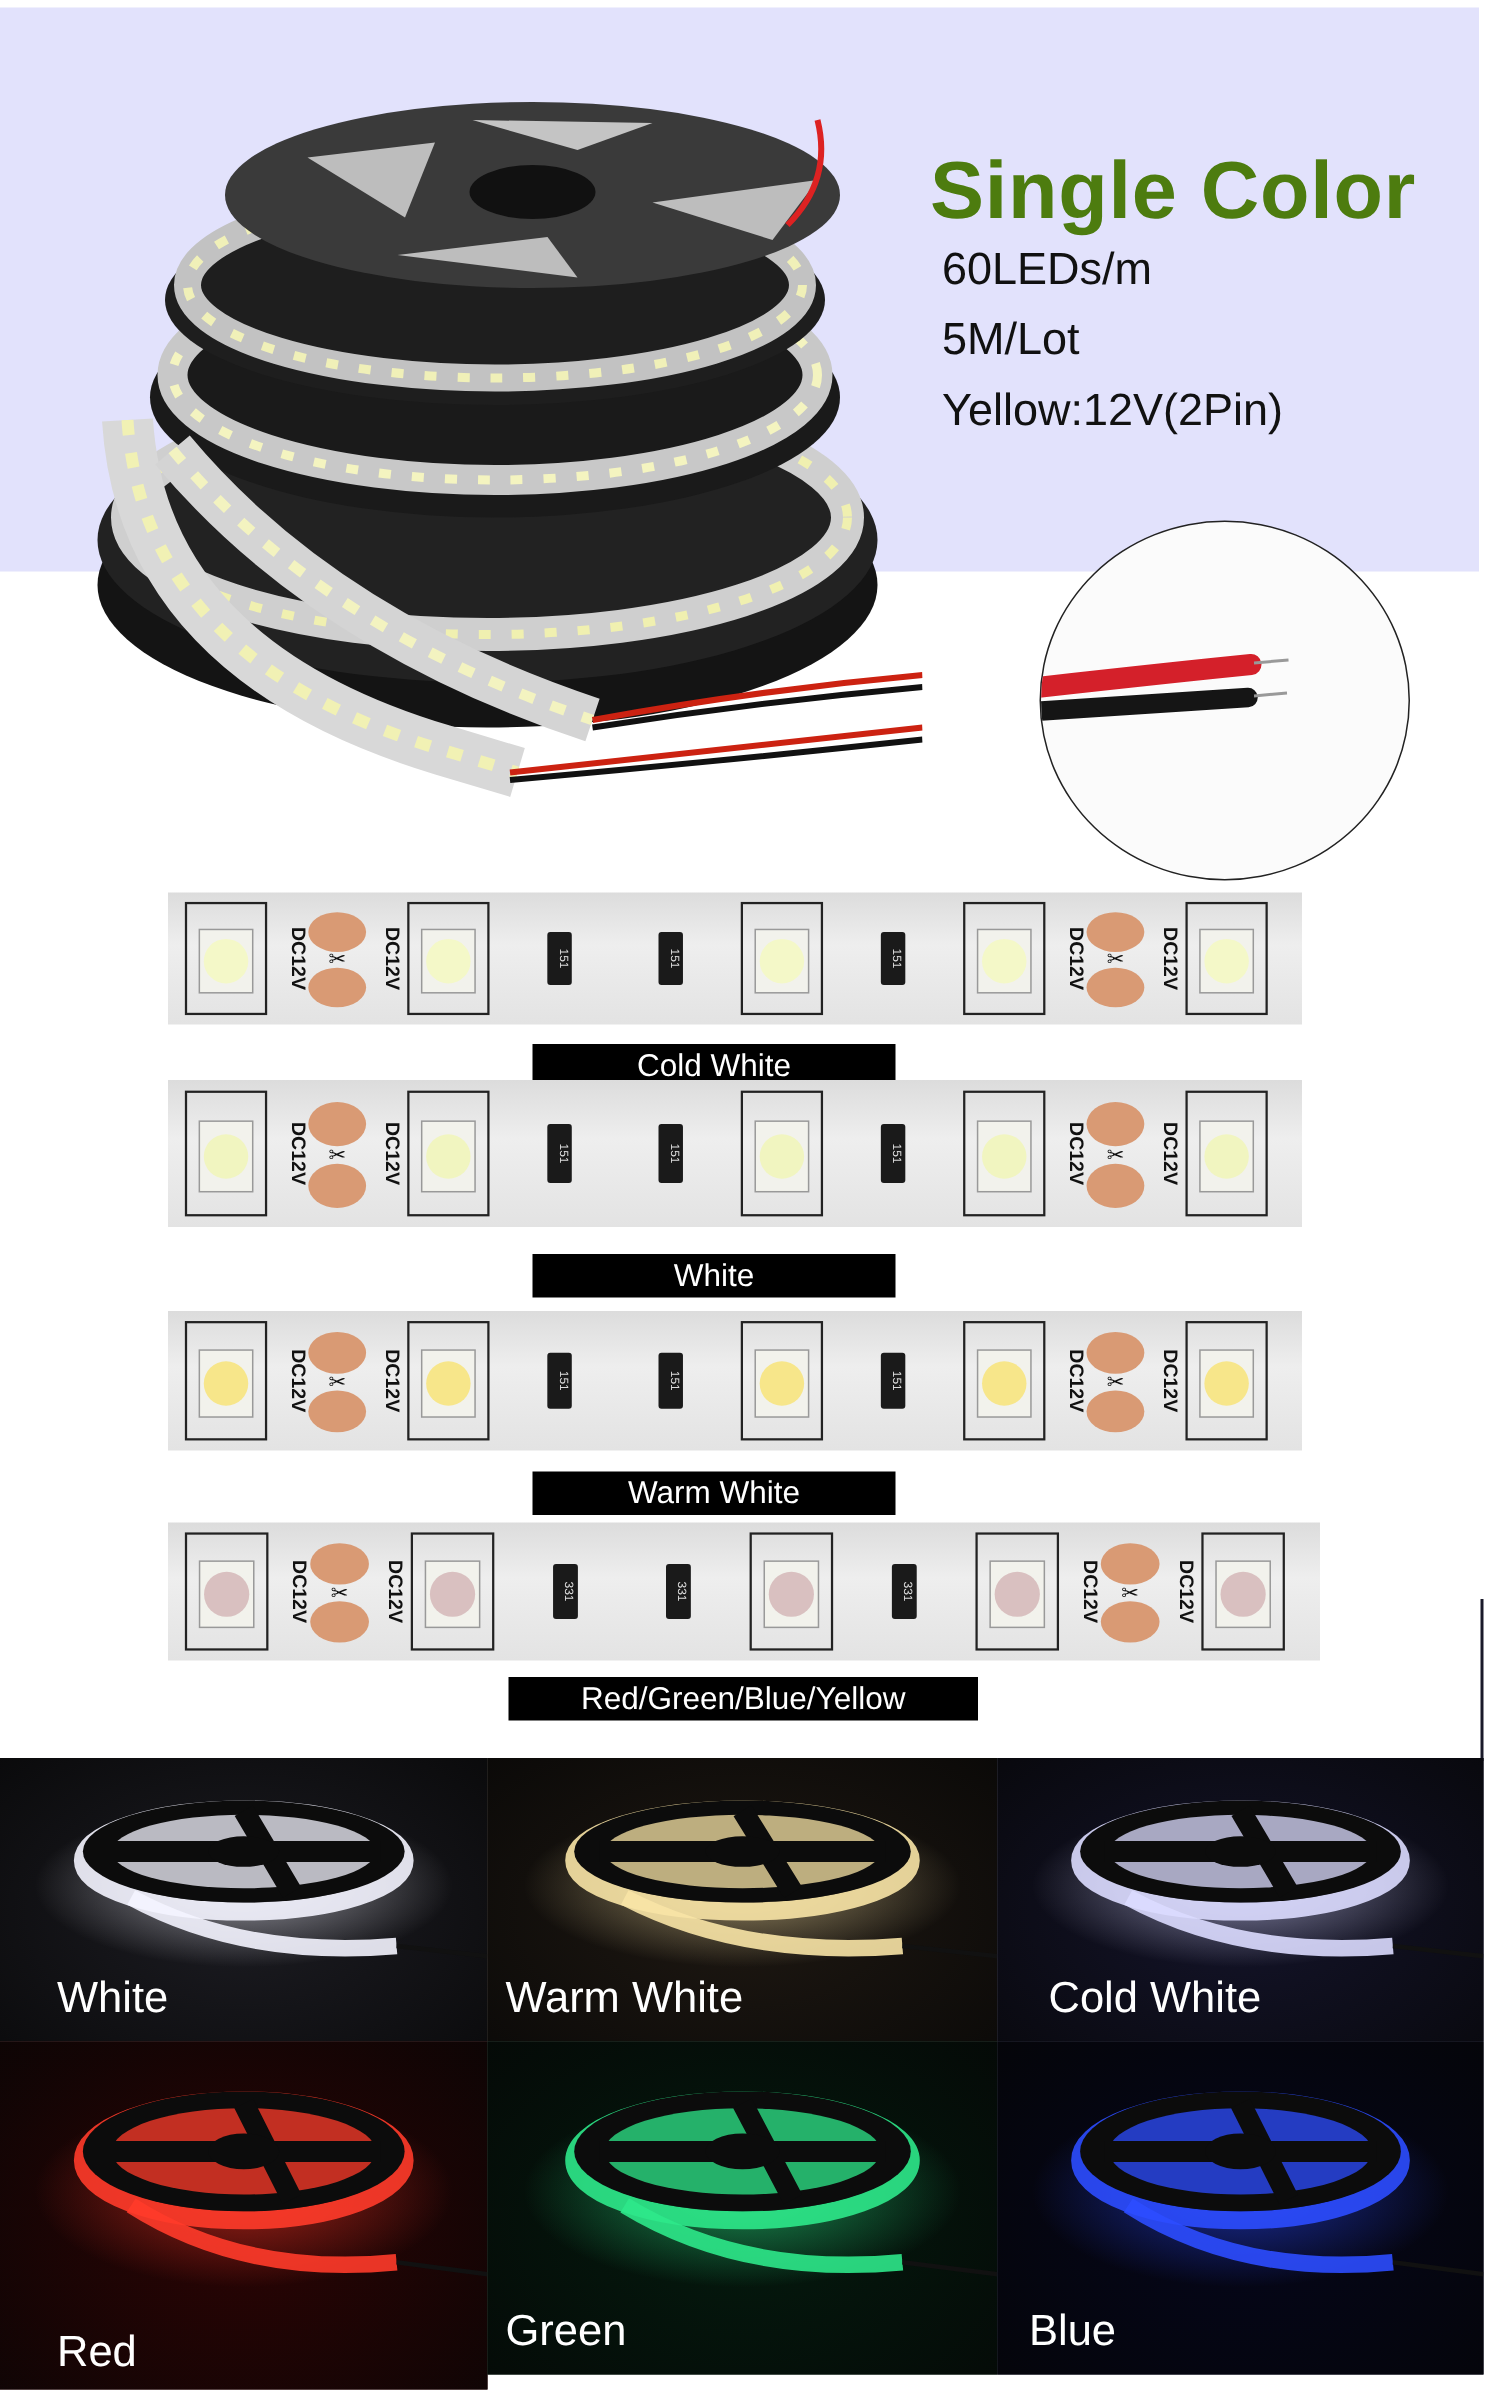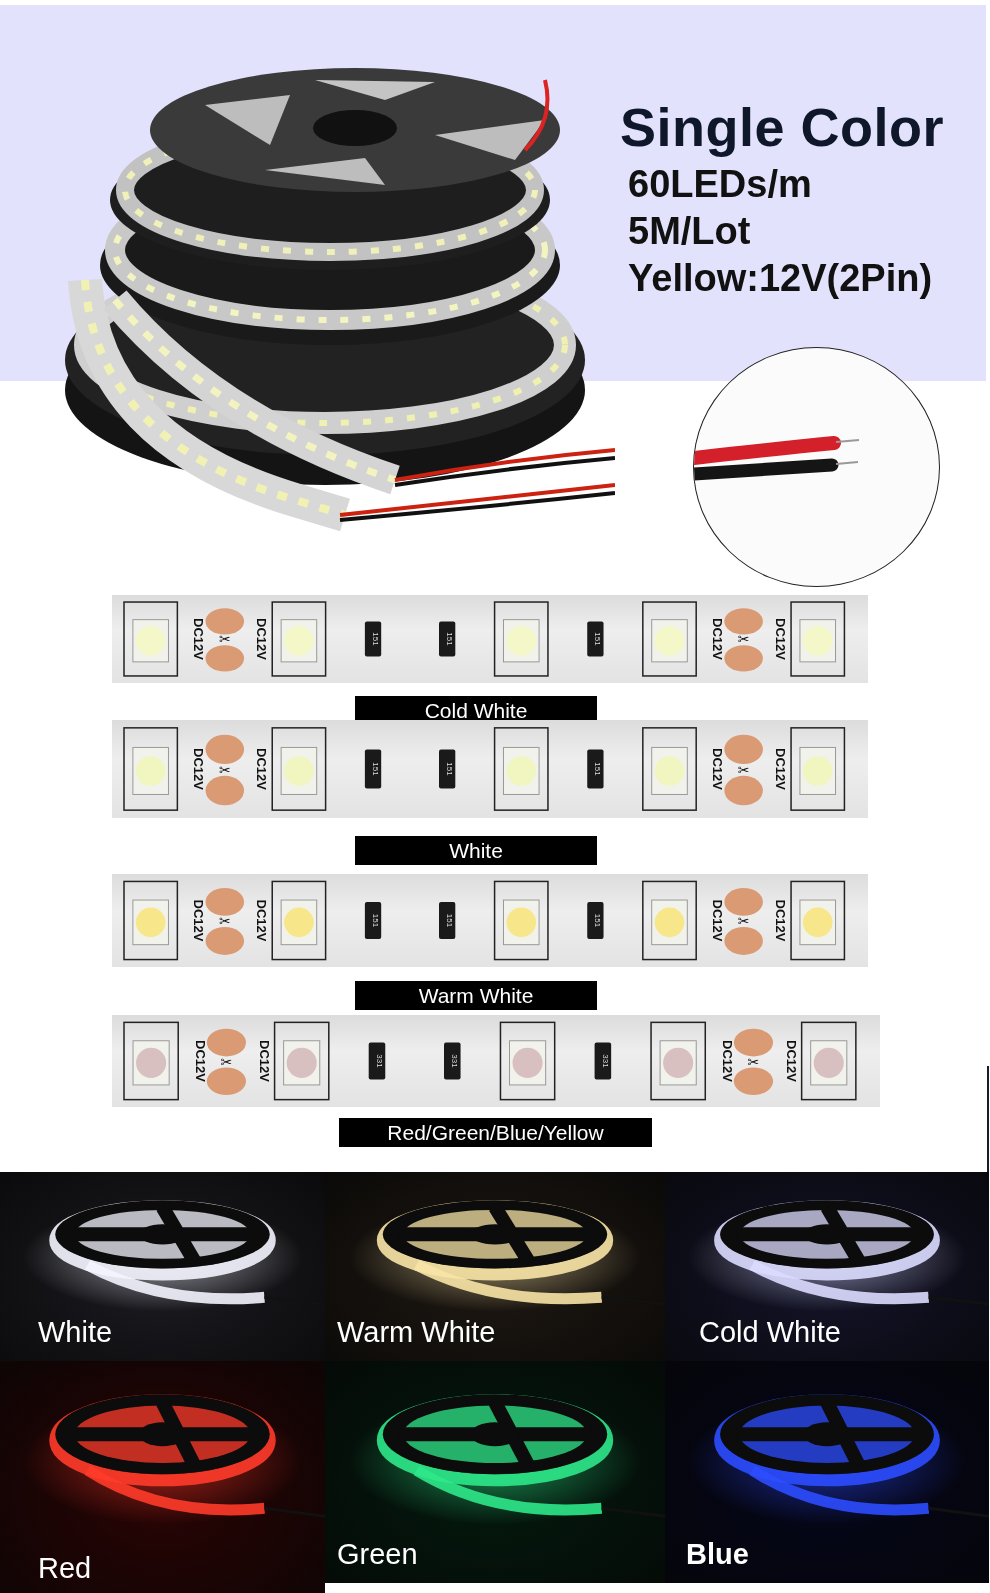--- a/index.html
+++ b/index.html
@@ -1,22 +1,22 @@
 <!DOCTYPE html>
 <html><head>
 <meta charset="utf-8">
 <style>
   * { box-sizing: border-box; margin: 0; padding: 0; }
   html, body { width: 990px; height: 1593px; background: #ffffff; overflow: hidden; }
   body { position: relative; font-family: "Liberation Sans", sans-serif; }
 
   
   .hero-band { position: absolute; left: 0; top: 5px; width: 986px; height: 376px; background: #e2e2fc; }
-  .title { position: absolute; left: 620px; top: 96px; font-size: 54px; font-weight: bold; color: #0f172a; letter-spacing: 0.5px; white-space: nowrap; }
-  .spec { position: absolute; left: 628px; font-size: 38px; font-weight: bold; color: #111; white-space: nowrap; }
+  .title { position: absolute; left: 620px; top: 96px; font-size: 54px; font-weight: bold; color: #4d7c0f; letter-spacing: 0.5px; white-space: nowrap; }
+  .spec { position: absolute; left: 628px; font-size: 30px; font-weight: normal; color: #111; white-space: nowrap; }
   .spec.s1 { top: 163px; } .spec.s2 { top: 210px; text-align: right; } .spec.s3 { top: 257px; }
 
   .reel-art { position: absolute; left: 55px; top: 60px; width: 560px; height: 500px; }
 
   .inset { position: absolute; left: 693px; top: 347px; width: 247px; height: 240px; border-radius: 50%;
     border: 1.5px solid #222; background: #fbfbfb; overflow: hidden; }
 
   
   .strip { position: absolute; left: 112px; width: 756px; background: linear-gradient(#dcdcdc, #eeeeee 40%, #e3e3e3); overflow: hidden; }
   .label-bar { position: absolute; background: #000; color: #fff; font-size: 21px; text-align: center; line-height: 29px; height: 29px; white-space: nowrap; }
@@ -310,21 +310,21 @@
     <ellipse cx="170" cy="79.26" rx="112.2" ry="39.96" fill="none" stroke="#2ee88a" stroke-width="12" opacity="0.9"></ellipse>
     <ellipse cx="170" cy="73.26" rx="112.2" ry="39.96" fill="#0c0c0c"></ellipse>
     <ellipse cx="170" cy="73.26" rx="92.00399999999999" ry="28.7712" fill="#2ee88a" opacity="0.75"></ellipse>
     <path d="M74.63,73.26 L265.37,73.26 M170,41.292 L203.66,105.22800000000001" stroke="#0c0c0c" stroke-width="14"></path>
     <ellipse cx="170" cy="73.26" rx="24.684" ry="11.988" fill="#0c0c0c"></ellipse>
     <path d="M91.46000000000001,109.224 Q170,157.17600000000002 276.59000000000003,147.186" stroke="#2ee88a" stroke-width="11" fill="none" opacity="0.9"></path>
     <path d="M276.59000000000003,147.186 L340,155.178" stroke="#111" stroke-width="3"></path>
       </svg>
     <div class="cap" style="left:12px">Green</div>
   </div>
-  <div class="cell" style="left: 665px; top: 189px; width: 324px; height: 222px; background: radial-gradient(at 50% 55%, rgb(5, 6, 26) 0%, rgb(5, 5, 5) 130%) rgb(5, 6, 26); font-weight: bold;">
+  <div class="cell" style="left: 665px; top: 189px; width: 324px; height: 222px; background: radial-gradient(at 50% 55%, rgb(5, 6, 26) 0%, rgb(5, 5, 5) 130%) rgb(5, 6, 26);">
       <svg width="324" height="222">
     <defs>
           <radialGradient id="gl5">
             <stop offset="0" stop-color="#2c4cff" stop-opacity="0.55"></stop>
             <stop offset="1" stop-color="#2c4cff" stop-opacity="0"></stop>
           </radialGradient>
         </defs>
     <ellipse cx="162" cy="99.9" rx="138.996" ry="63.93600000000001" fill="url(#gl5)"></ellipse>
     <ellipse cx="162" cy="79.26" rx="106.92" ry="39.96" fill="none" stroke="#2c4cff" stroke-width="12" opacity="0.9"></ellipse>
     <ellipse cx="162" cy="73.26" rx="106.92" ry="39.96" fill="#0c0c0c"></ellipse>

